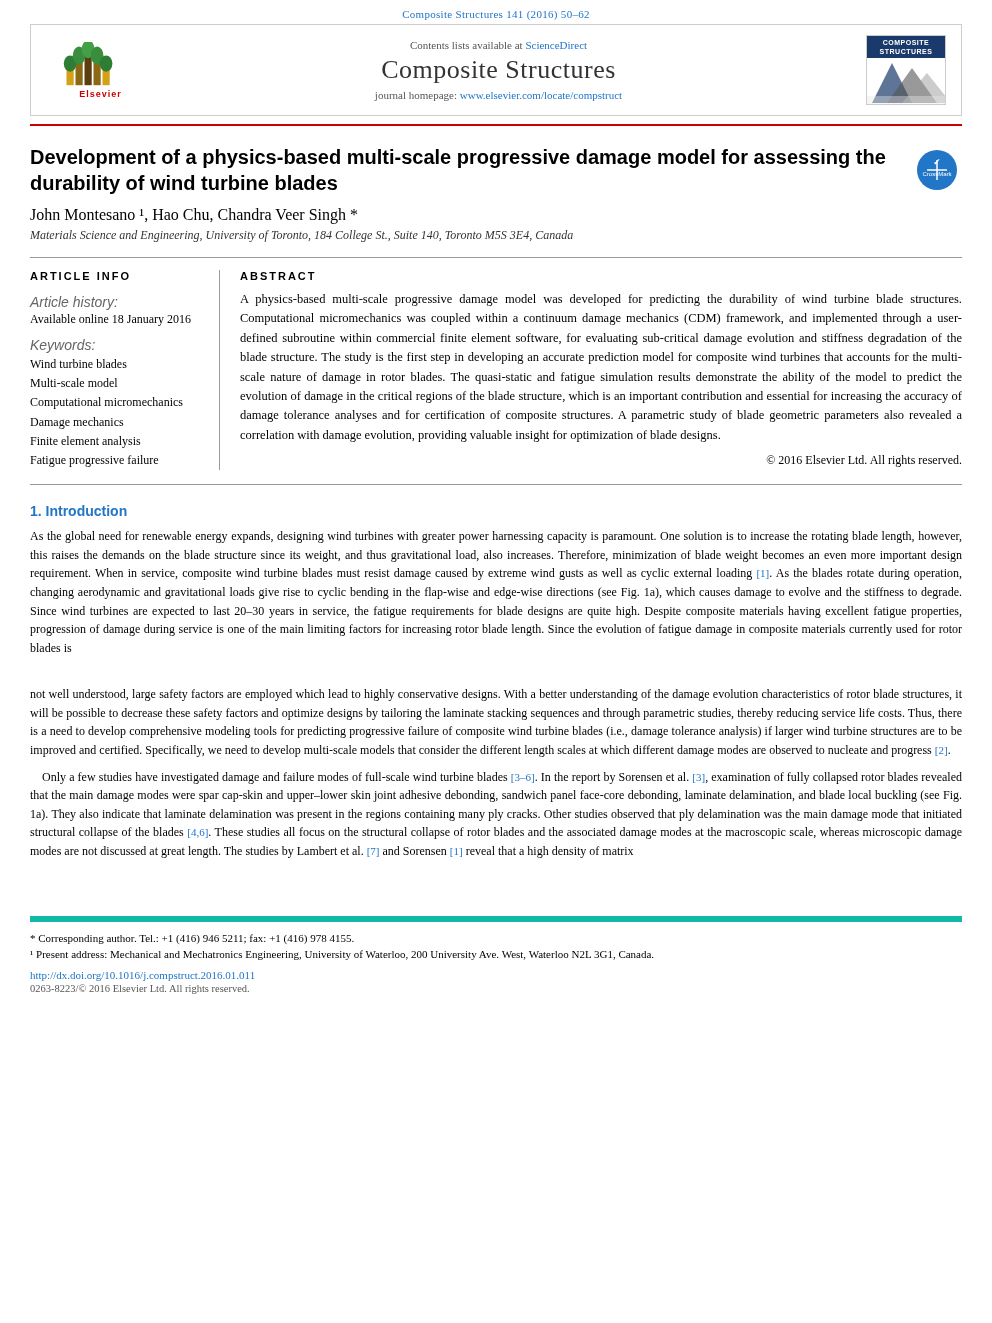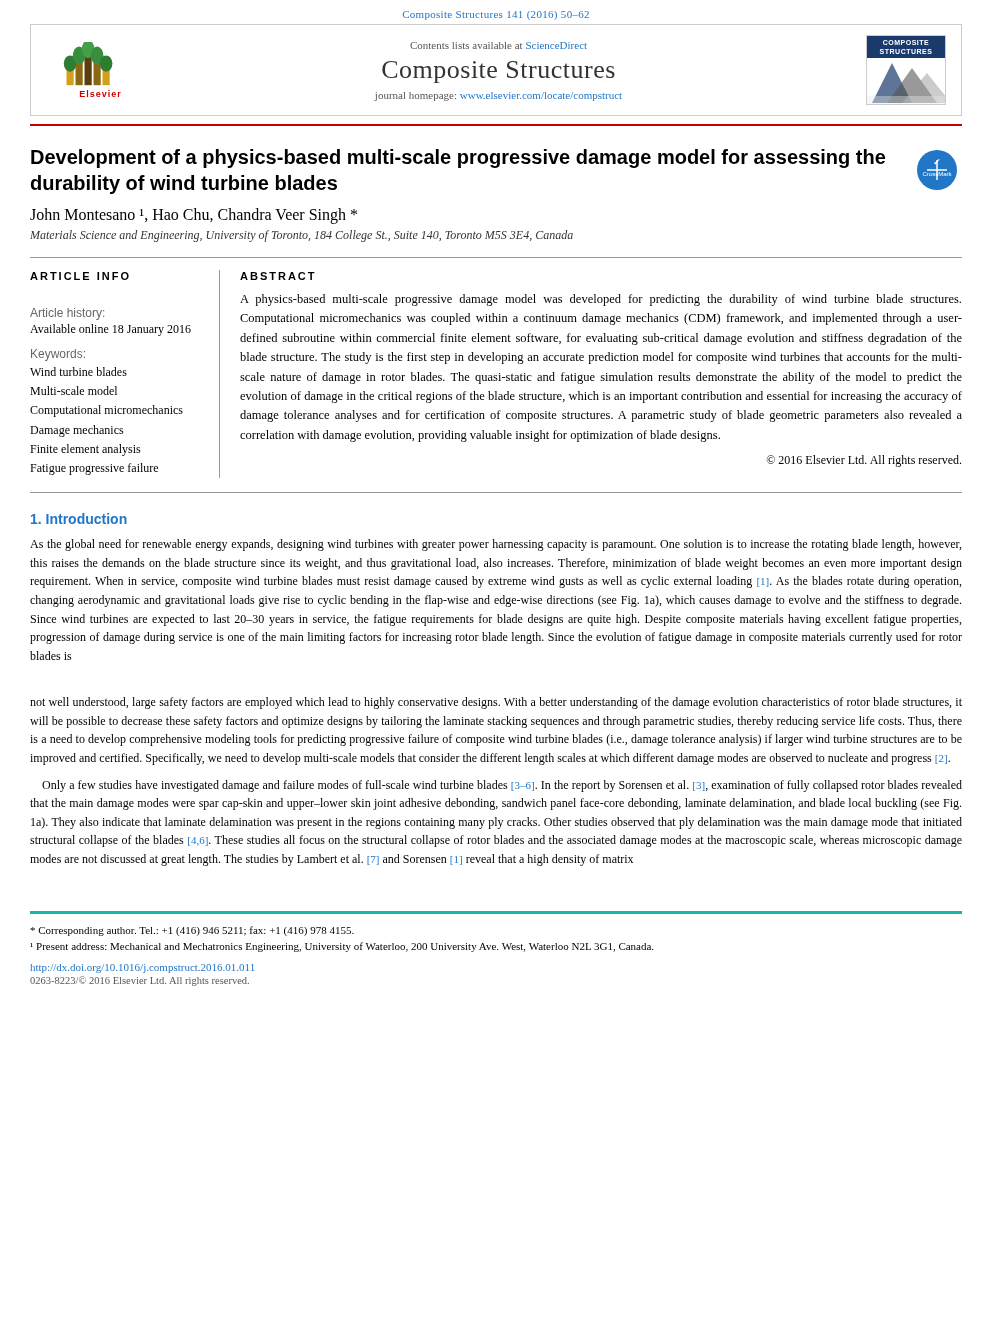--- a/index.html
+++ b/index.html
@@ -123,25 +123,26 @@
       border-right: 1px solid #999;
       padding-right: 15px;
     }
 
     .info-section-title {
       font-size: 11px;
       letter-spacing: 2px;
       font-weight: bold;
       color: #000;
       font-family: Arial, sans-serif;
-      margin-bottom: 24px;
+      margin-bottom: 12px;
     }
 
     .info-subsection {
-      font-size: 12px;
+      font-size: 14px;
+      font-style: italic;
       color: #666;
       margin-bottom: 2px;
       font-family: Arial, sans-serif;
     }
 
     .info-value {
       font-size: 12px;
       color: #000;
       margin-bottom: 10px;
     }
@@ -227,22 +228,22 @@
     .body-text p:first-child {
       text-indent: 0;
     }
 
     .ref-link {
       color: #2176c7;
       font-size: 11px;
     }
 
     .footnote-section {
-      margin: 14px 30px 0;
-      border-top: 3px solid #14b8a6;
+      margin: 27px 30px 0;
+      border-top: 6px solid #14b8a6;
       padding-top: 8px;
     }
 
     .footnote-text {
       font-size: 11px;
       color: #000;
       line-height: 1.5;
     }
 
     .doi-line {

